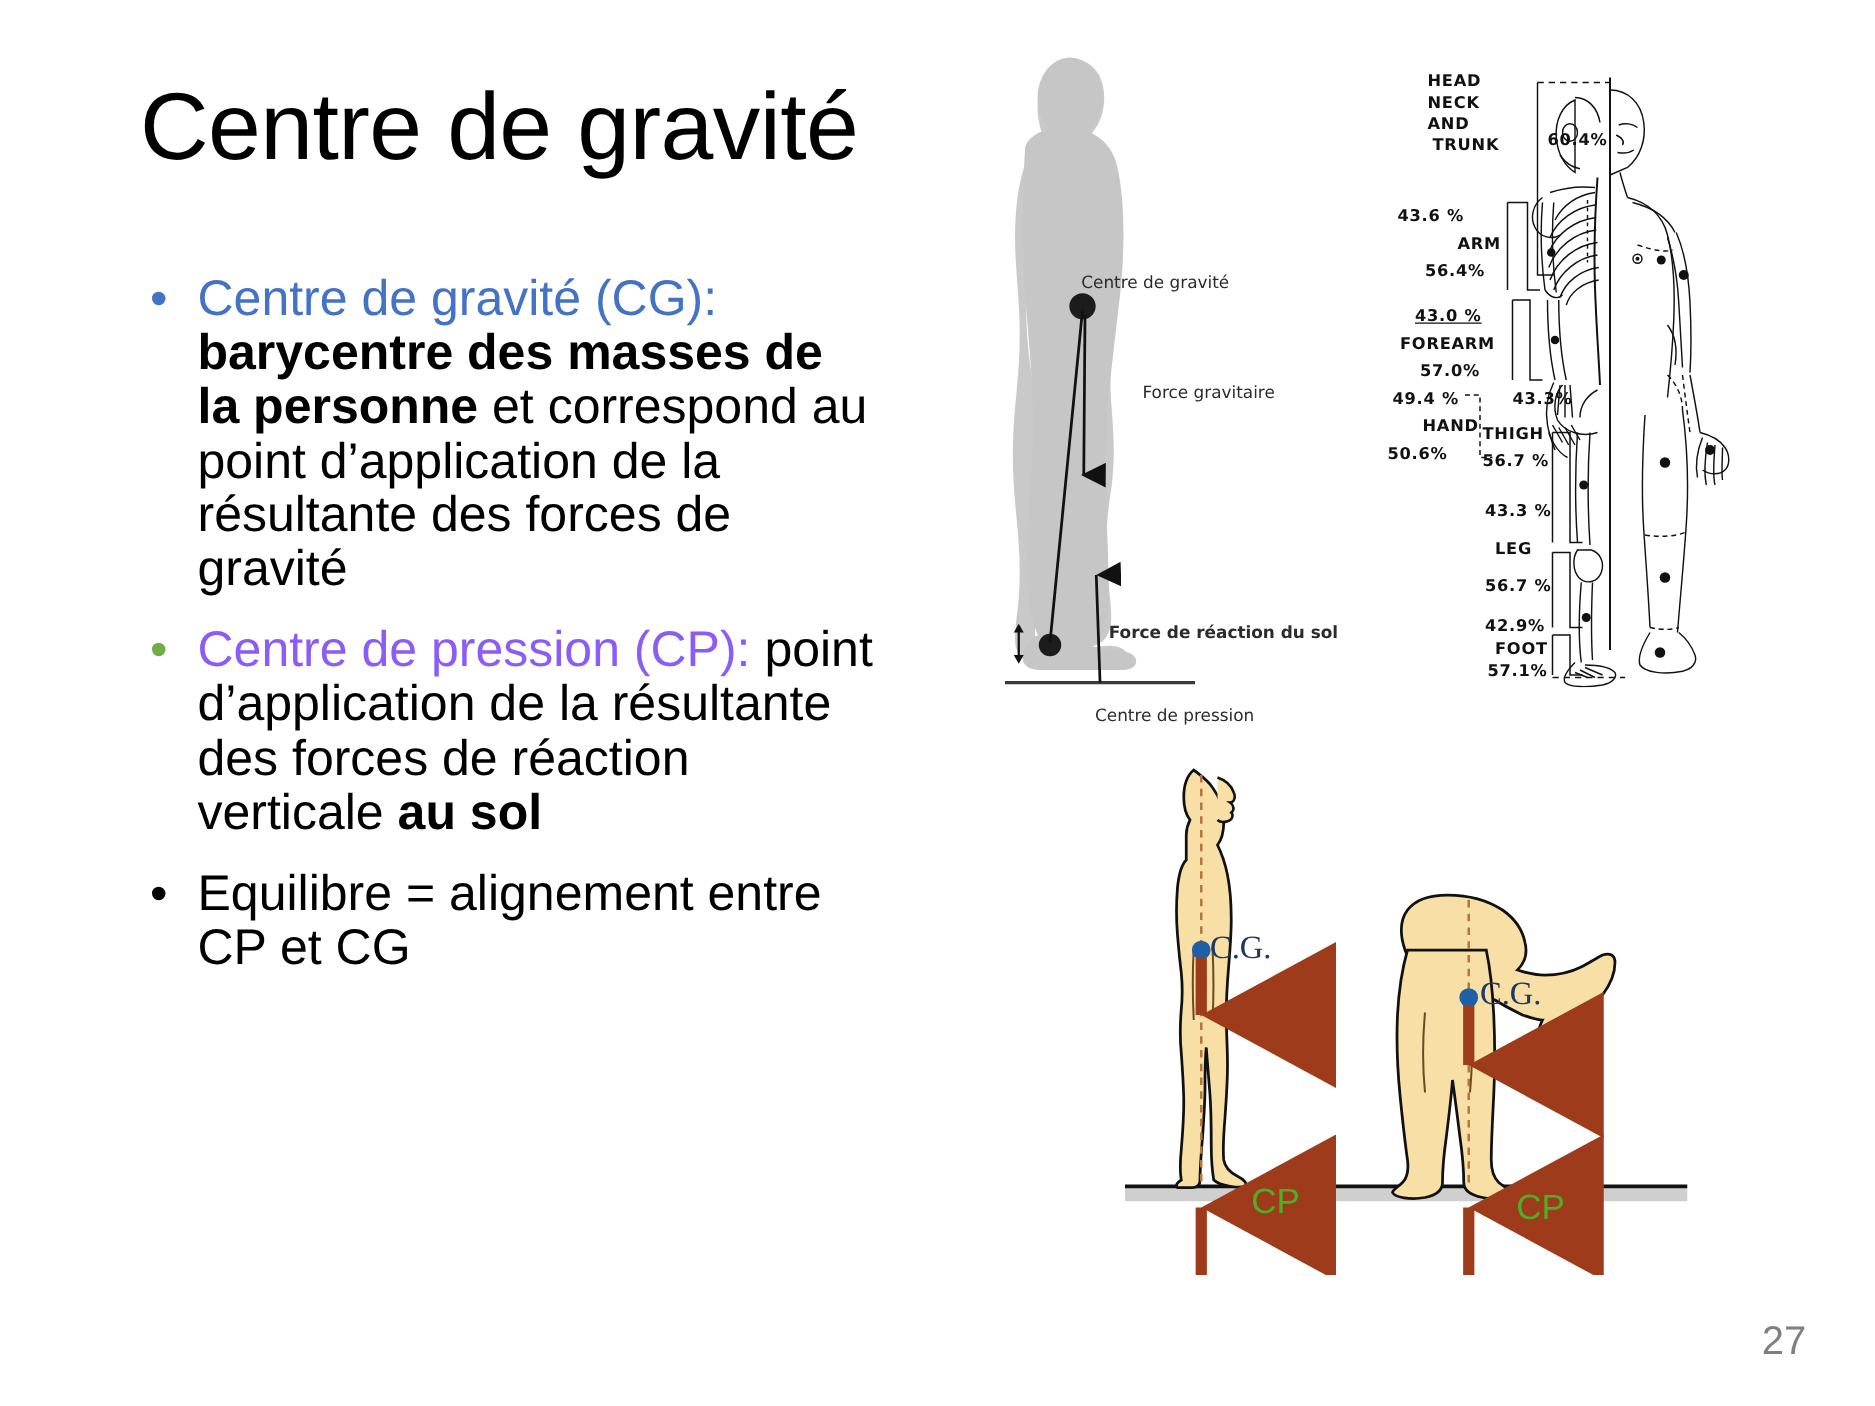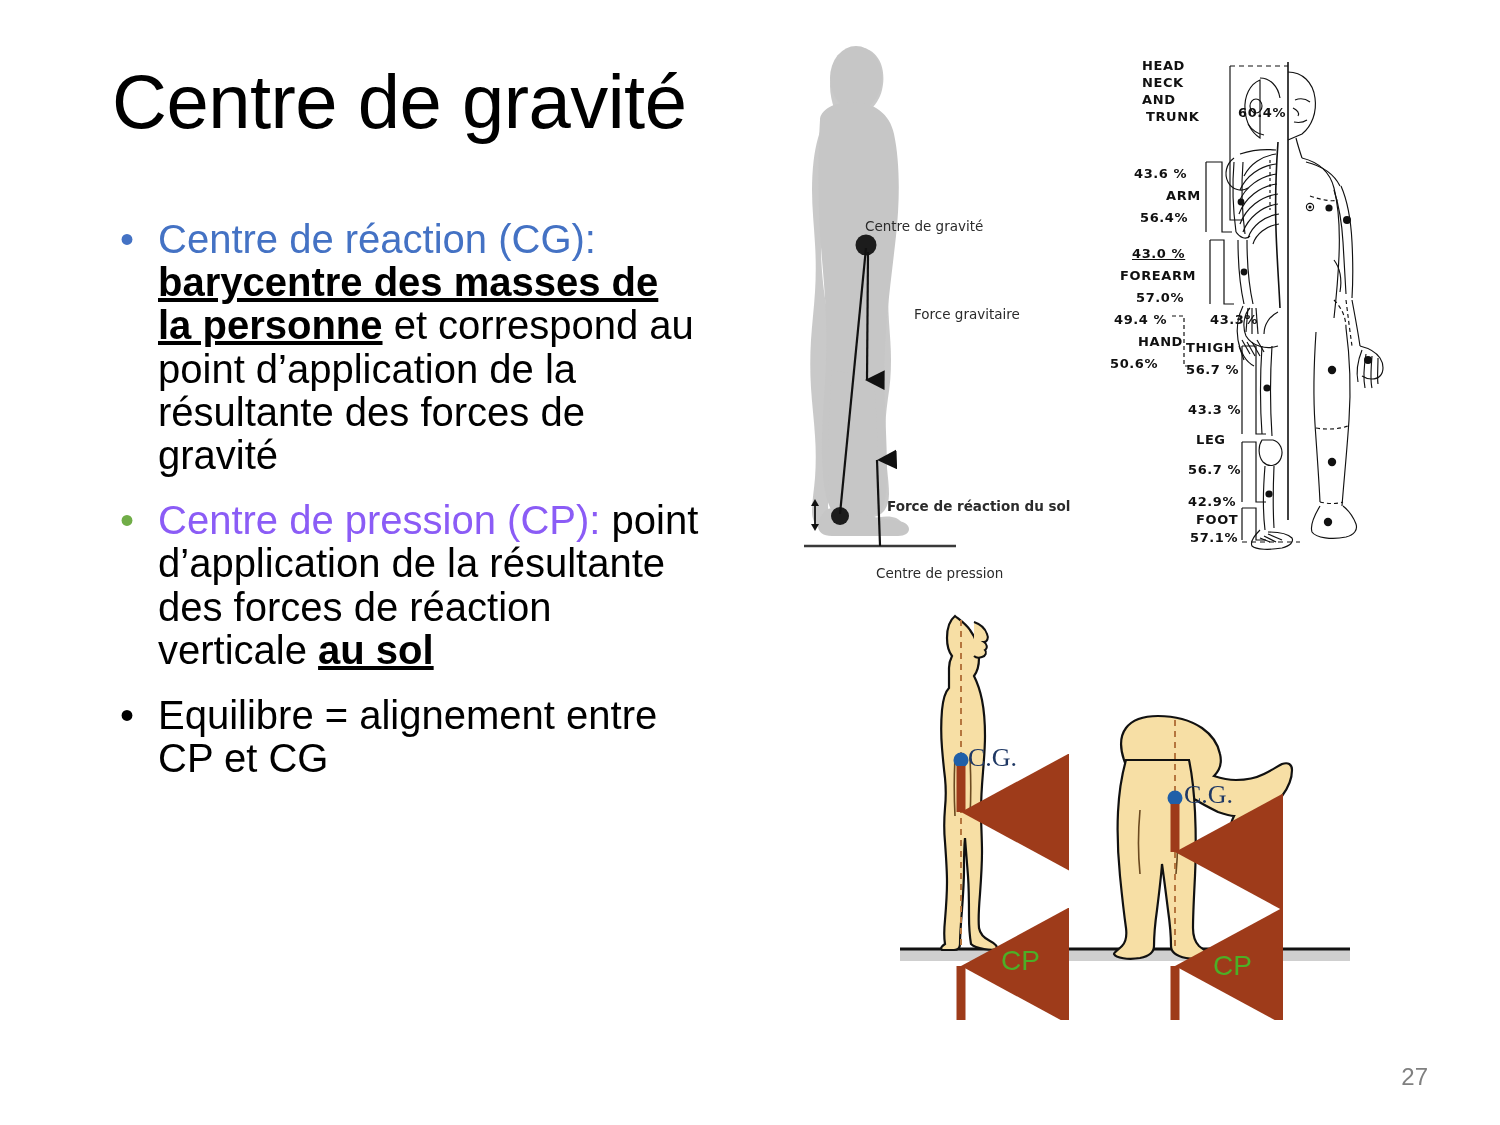--- a/index.html
+++ b/index.html
@@ -44,27 +44,27 @@
     position: absolute;
     left: 8px; top: 0;
     font-size: 40px;
     line-height: 1.08;
   }
   .bullet-1 .dot { color: #4472C4; }
   .bullet-2 .dot { color: #70AD47; }
   .bullet-3 .dot { color: #000000; }
   .lead-blue  { color: #4472C4; }
   .lead-green { color: #8b5cf6; }
-  .b { font-weight: bold; text-decoration: underline; }
+  .b { font-weight: bold; }
 
   
   #page-number {
     position: absolute;
-    right: 72px; bottom: 34px;
-    font-size: 24px;
+    right: 55px; bottom: 34px;
+    font-size: 32px;
     color: #808080;
   }
 
   
   #figure-silhouette {
     position: absolute;
     left: 790px; top: 40px;
     width: 310px; height: 530px;
   }
   #figure-silhouette .fig-label {
@@ -122,21 +122,21 @@
 <body>
 
 <div class="slide">
 
   <div id="slide-title">Centre de gravité</div>
 
   <div id="bullet-list">
 
     <div class="bullet bullet-1">
       <span class="dot">•</span>
-      <span class="lead-blue">Centre de réaction (CG):</span>
+      <span class="lead-blue">Centre de gravité (CG):</span>
       <span class="b">barycentre des masses de la personne</span><span> et correspond au point d’application de la résultante des forces de gravité</span>
     </div>
 
     <div class="bullet bullet-2">
       <span class="dot">•</span>
       <span class="lead-green">Centre de pression (CP):</span><span> point d’application de la résultante des forces de réaction verticale </span><span class="b">au sol</span>
     </div>
 
     <div class="bullet bullet-3">
       <span class="dot">•</span>
@@ -233,21 +233,21 @@
 
   <div id="figure-anatomy">
 
     <div class="seg" style="left:32px;  top:8px;">HEAD</div>
     <div class="seg" style="left:32px;  top:25px;">NECK</div>
     <div class="seg" style="left:32px;  top:42px;">AND</div>
     <div class="seg" style="left:36px;  top:59px;">TRUNK</div>
 
     <div class="pct" style="left:128px; top:55px; color:#111;">60.4%</div>
 
-    <div class="pct" style="left:24px;  top:116px;">43.6 %</div>
+    <div class="pct" style="left:8px;  top:116px;">43.6 %</div>
     <div class="seg" style="left:56px;  top:138px;">ARM</div>
     <div class="pct" style="left:30px;  top:160px;">56.4%</div>
 
     <div class="pct" style="left:22px;  top:196px;text-decoration:underline;">43.0 %</div>
     <div class="seg" style="left:10px;  top:218px;">FOREARM</div>
     <div class="pct" style="left:26px;  top:240px;">57.0%</div>
 
     <div class="pct" style="left:4px;   top:262px;">49.4 %</div>
     <div class="seg" style="left:28px;  top:284px;">HAND</div>
     <div class="pct" style="left:0px;   top:306px;">50.6%</div>

